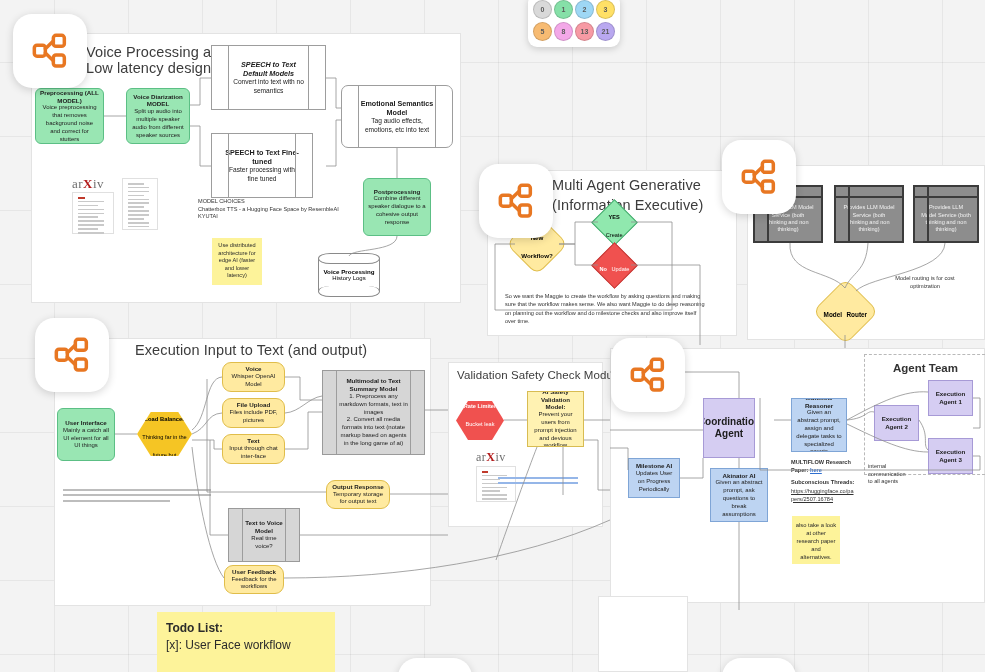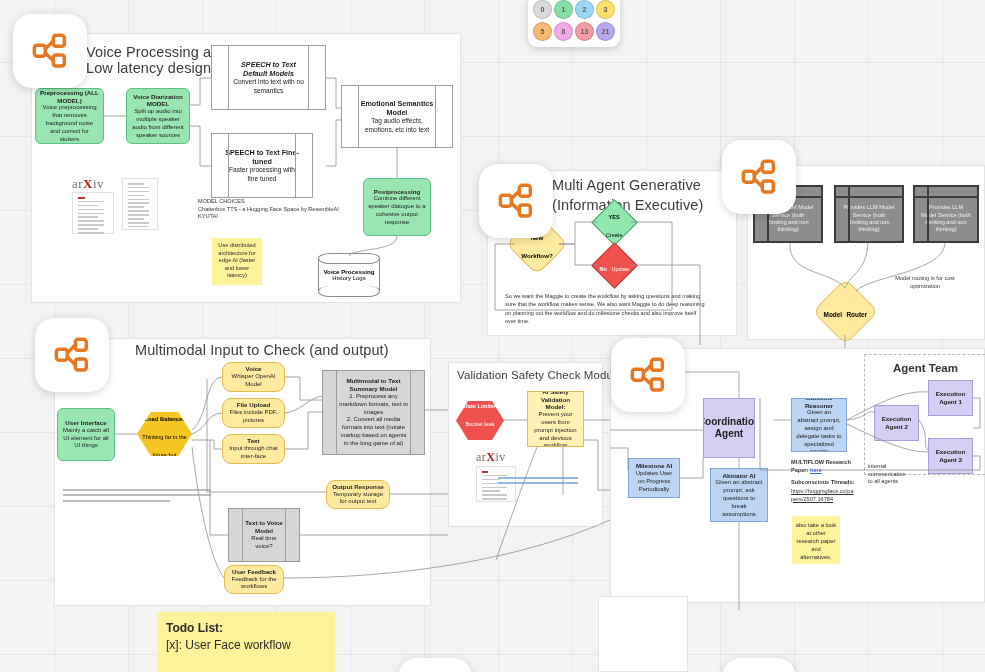--- a/index.html
+++ b/index.html
@@ -116,21 +116,21 @@
     <div class="d" style="max-width:74px;">Convert into text with no semantics</div>
   </div>
 
   <div class="node white-box" style="left:211px; top:133px; width:102px; height:65px;">
     <div class="col" style="left:16px;"></div>
       <div class="col" style="right:16px;"></div>
     <div class="t" style="max-width:76px;">SPEECH to Text Fine-tuned</div>
     <div class="d" style="max-width:76px;">Faster processing with fine tuned</div>
   </div>
 
-  <div class="node white-box" style="left:341px; top:85px; width:112px; height:63px;">
+  <div class="node white-box" style="left:341px; top:85px; width:112px; height:63px;border-radius:7px;">
     <div class="col" style="left:16px;"></div>
       <div class="col" style="right:16px;"></div>
     <div class="t" style="max-width:76px;">Emotional Semantics Model</div>
     <div class="d" style="max-width:76px;">Tag audio effects, emotions, etc into text</div>
   </div>
 
   <div class="node green" style="left:363px; top:178px; width:68px; height:58px;">
     <div class="t">Postprocessing</div>
     <div class="d">Combine different speaker dialogue to a cohesive output response</div>
   </div>
@@ -228,21 +228,21 @@
 
   <div class="diamond yellow" style="left:822px; top:288px; width:47px; height:47px;">
     <span>
       <b class="t" style="font-size:6.4px;">Model</b>
       <b class="t" style="font-size:6.4px;">Router</b>
     </span>
   </div>
   <div class="cap" style="left:895px; top:275px; width:60px; text-align:center;">Model routing is for cost optimization</div>
 
   <div class="panel" style="left:54px; top:338px; width:377px; height:268px;"></div>
-  <div class="panel-title" style="left:135px; top:342px;">Multimodal Input to Check (and output)</div>
+  <div class="panel-title" style="left:135px; top:342px;">Execution Input to Text (and output)</div>
 
   <div class="node green" style="left:57px; top:408px; width:58px; height:53px;">
     <div class="t">User Interface</div>
     <div class="d">Mainly a catch all UI element for all UI things</div>
   </div>
 
   <div class="hexa" style="left:137px; top:412px; width:55px; height:44px; background:#f5c524;">
     <div>
       <b class="t" style="font-size:5.8px;">Load Balancer</b>
       <span class="d" style="font-size:5.6px;">Thinking far in the future but</span>

